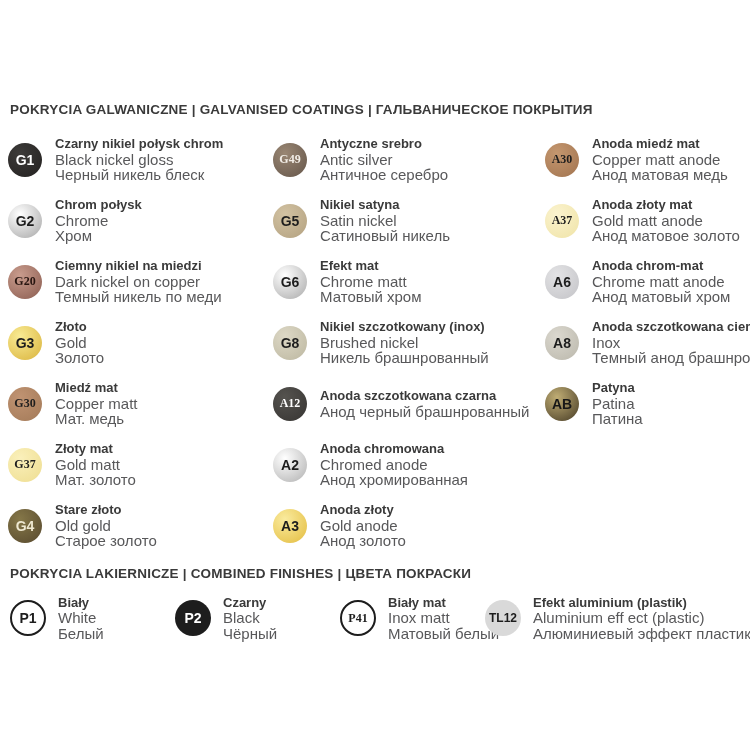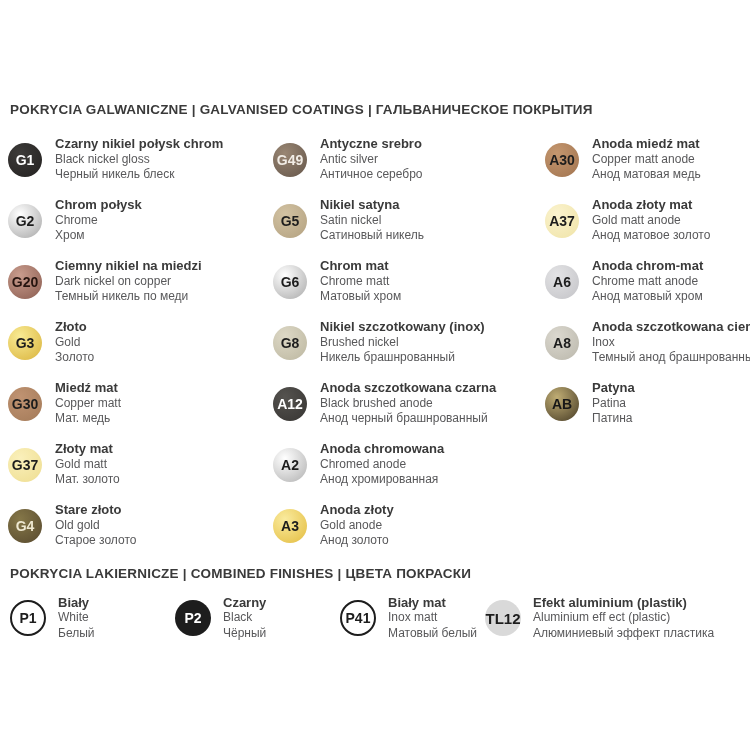--- a/index.html
+++ b/index.html
@@ -33,25 +33,25 @@
   .badge{
     flex:0 0 auto;
     width:34px;height:34px;
     border-radius:50%;
     display:flex;align-items:center;justify-content:center;
     font-weight:bold;
     font-size:14px;
     margin-right:13px;
     box-sizing:border-box;
   }
-  .badge[data-len="3"]{font-size:14px;}
-  .badge[data-len="4"]{font-size:15px;}
+  .badge[data-len="3"]{font-size:12px;font-family:Liberation Serif, serif;}
+  .badge[data-len="4"]{font-size:12px;}
   .txt{white-space:nowrap;}
   .t-pl{font-size:13px;line-height:15.5px;font-weight:bold;color:#3a3a3a;}
-  .t-en,.t-ru{font-size:12px;line-height:15.5px;color:#58585a;}
+  .t-en,.t-ru{font-size:15px;line-height:15.5px;color:#58585a;}
   .lacquer-row{position:absolute;top:594px;left:0;width:750px;height:60px;}
   .lacquer-row .entry{position:absolute;height:48px;margin:0;}
   .lacquer-row .entry:nth-child(1){left:10px;}
   .lacquer-row .entry:nth-child(2){left:175px;}
   .lacquer-row .entry:nth-child(3){left:340px;}
   .lacquer-row .entry:nth-child(4){left:485px;}
   .lacquer-row .badge{width:36px;height:36px;margin-right:12px;}
 </style>
 </head>
 <body>
@@ -139,40 +139,39 @@
     <div class="txt">
       <div class="t-pl">Nikiel satyna</div>
       <div class="t-en">Satin nickel</div>
       <div class="t-ru">Сатиновый никель</div>
     </div>
   </div>
 
   <div class="entry">
     <span class="badge" data-len="2" style="background: radial-gradient(circle at 35% 30%, rgb(255, 255, 255), rgb(169, 169, 169)); color: rgb(29, 29, 29);">G6</span>
     <div class="txt">
-      <div class="t-pl">Chrom mat</div>
+      <div class="t-pl">Efekt mat</div>
       <div class="t-en">Chrome matt</div>
       <div class="t-ru">Матовый хром</div>
     </div>
   </div>
 
   <div class="entry">
     <span class="badge" data-len="2" style="background: radial-gradient(circle at 35% 30%, rgb(221, 216, 198), rgb(188, 183, 160)); color: rgb(29, 29, 29);">G8</span>
     <div class="txt">
       <div class="t-pl">Nikiel szczotkowany (inox)</div>
       <div class="t-en">Brushed nickel</div>
       <div class="t-ru">Никель брашнрованный</div>
     </div>
   </div>
 
   <div class="entry">
     <span class="badge" data-len="3" style="background: radial-gradient(circle at 35% 30%, rgb(85, 83, 79), rgb(54, 52, 50)); color: rgb(255, 255, 255);">A12</span>
     <div class="txt">
       <div class="t-pl">Anoda szczotkowana czarna</div>
-      <div class="t-en">Black brushed anode</div>
       <div class="t-ru">Анод черный брашнрованный</div>
     </div>
   </div>
 
   <div class="entry">
     <span class="badge" data-len="2" style="background: radial-gradient(circle at 35% 30%, rgb(255, 255, 255), rgb(176, 176, 176)); color: rgb(29, 29, 29);">A2</span>
     <div class="txt">
       <div class="t-pl">Anoda chromowana</div>
       <div class="t-en">Chromed anode</div>
       <div class="t-ru">Анод хромированная</div>

